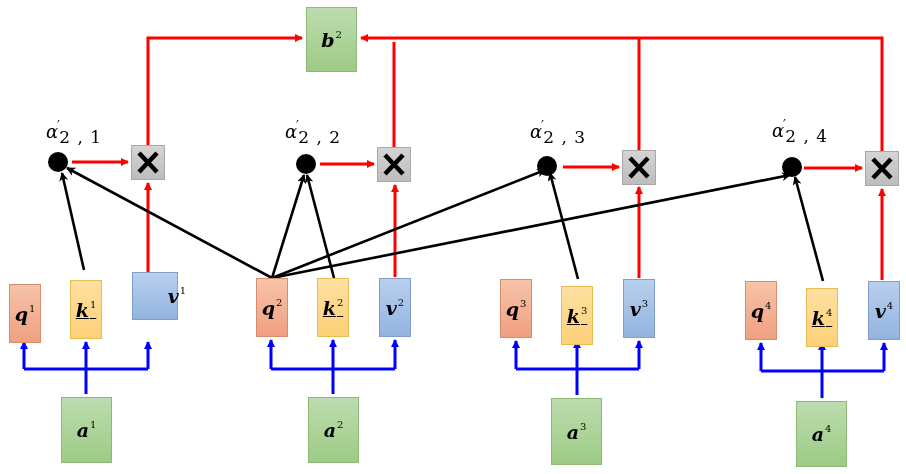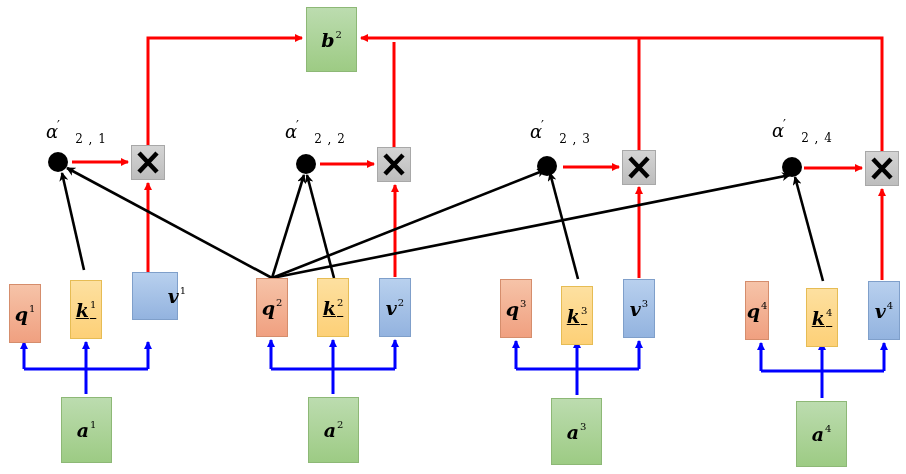--- a/index.html
+++ b/index.html
@@ -14,21 +14,21 @@
   .g { background: linear-gradient(#bcdcaf, #9dcb84); border: 1px solid #8db876; }
   .sym { font-family: "DejaVu Serif", serif; font-weight: bold; font-style: italic;
          font-size: 19px; color: #000; line-height: 1; }
   .sym sup { font-size: 10px; font-weight: normal; font-style: normal;
              vertical-align: 9px; margin-left: 1px; }
   .mult { position: absolute; box-sizing: border-box; width: 34px; height: 35px;
           background: linear-gradient(#d4d4d4, #bdbdbd); border: 1px solid #a8a8a8; }
   .alpha { position: absolute; font-family: "DejaVu Serif", serif; font-style: italic;
            font-size: 18px; color: #000; white-space: nowrap; }
   .alpha .prime { position: absolute; font-style: normal; font-size: 13px; }
-  .alpha .sub { font-style: normal; font-size: 12px; position: relative; top: 5px; margin-left: 17px; letter-spacing: 1px; }
+  .alpha .sub { font-style: normal; font-size: 17px; position: relative; top: 5px; margin-left: 1px; letter-spacing: 1px; }
 </style>
 </head>
 <body>
 
 <svg width="906" height="474" viewBox="0 0 906 474">
   <defs>
     <marker id="ah-red" markerWidth="8" markerHeight="8" refX="7" refY="4" orient="auto" markerUnits="userSpaceOnUse">
       <path d="M0,0 L8,4 L0,8 z" fill="#ff0000"></path>
     </marker>
     <marker id="ah-blue" markerWidth="8" markerHeight="8" refX="7" refY="4" orient="auto" markerUnits="userSpaceOnUse">
@@ -176,21 +176,21 @@
 <div class="box k" style="left:561px; top:286px; width:32px; height:59px;">
   <span class="sym"><span>k</span><sup>3</sup></span>
 </div>
 <div class="box v" style="left:623px; top:279px; width:32px; height:59px;">
   <span class="sym"><span>v</span><sup>3</sup></span>
 </div>
 <div class="box g" style="left:551px; top:398px; width:51px; height:67px;">
   <span class="sym"><span>a</span><sup>3</sup></span>
 </div>
 
-<div class="box q" style="left:745px; top:281px; width:24px; height:59px;">
+<div class="box q" style="left:745px; top:281px; width:32px; height:59px;">
   <span class="sym"><span>q</span><sup>4</sup></span>
 </div>
 <div class="box k" style="left:806px; top:281px; width:32px; height:59px;margin-top:7px;">
   <span class="sym"><span>k</span><sup>4</sup></span>
 </div>
 <div class="box v" style="left:868px; top:281px; width:32px; height:59px;justify-content:center;">
   <span class="sym"><span>v</span><sup>4</sup></span>
 </div>
 <div class="box g" style="left:796px; top:401px; width:51px; height:66px;">
   <span class="sym"><span>a</span><sup>4</sup></span>

